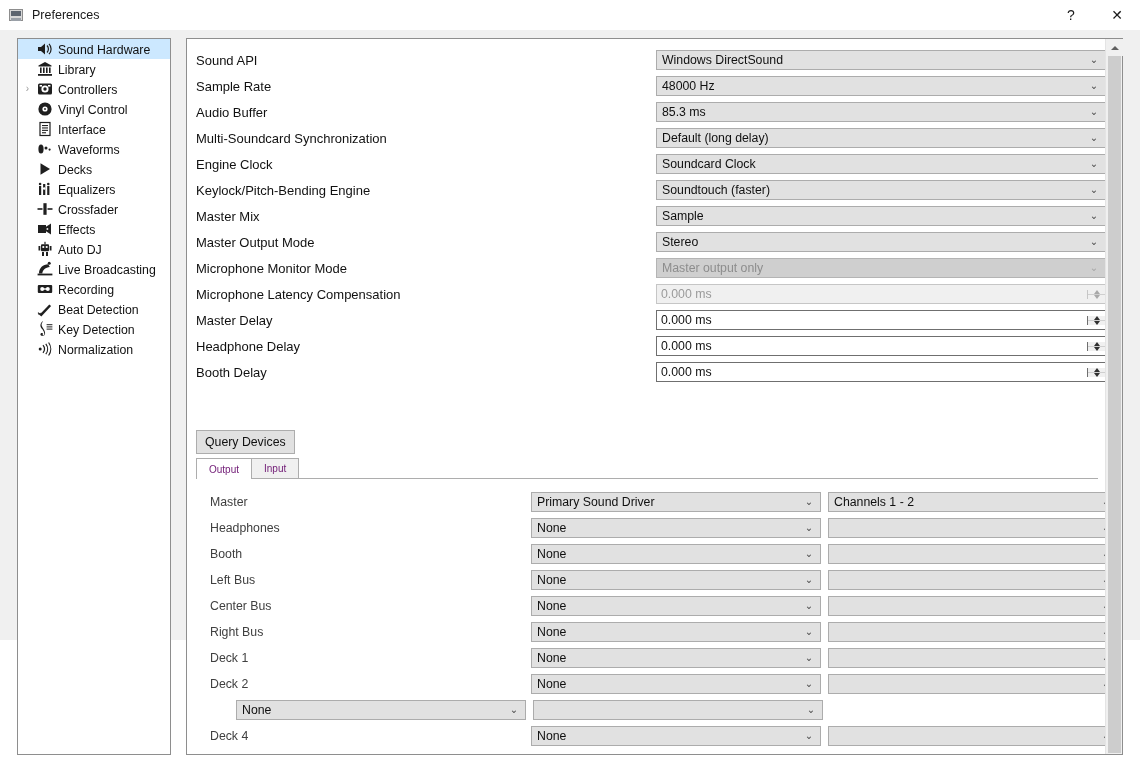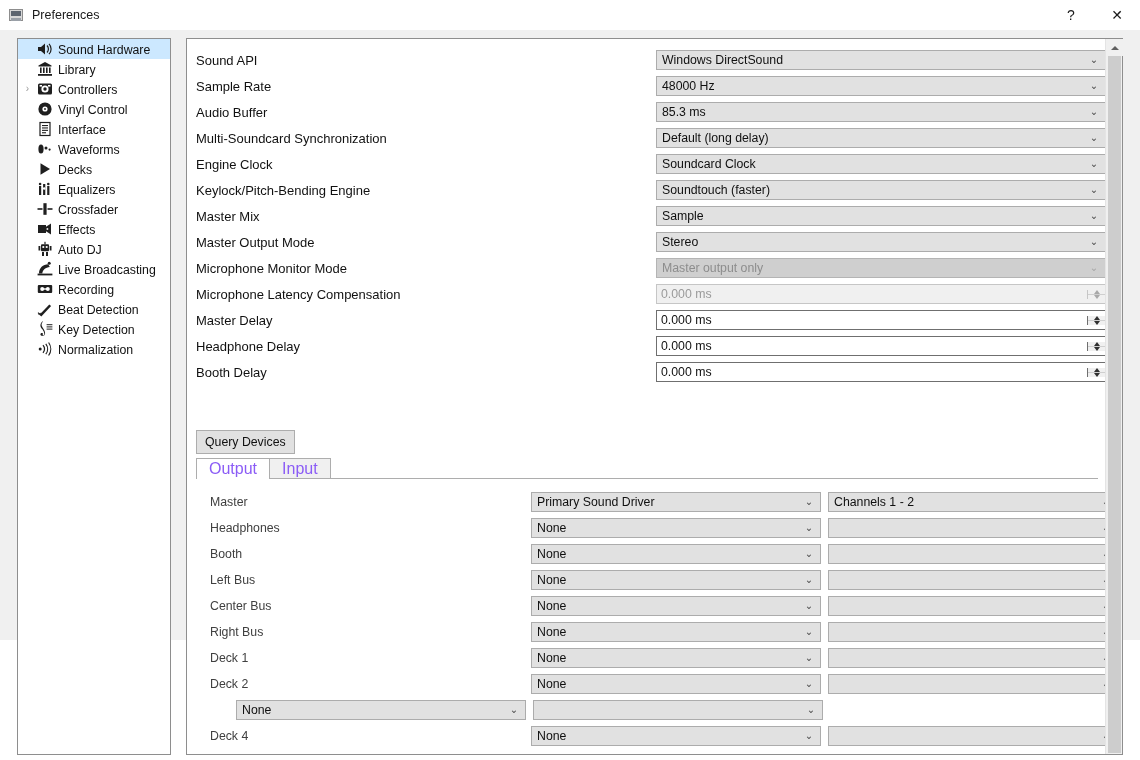--- a/index.html
+++ b/index.html
@@ -308,22 +308,22 @@
     display: flex;
     align-items: flex-end;
     border-bottom: 1px solid #adadad;
     box-sizing: border-box;
   }
   .tab {
     height: 20px;
     padding: 0 12px;
     display: flex;
     align-items: center;
-    font-size: 16px;
-    color: #8b5cf6;
+    font-size: 10px;
+    color: #701a75;
     border: 1px solid #adadad;
     border-bottom: none;
     background: #f0f0f0;
     margin-right: -1px;
     box-sizing: border-box;
     cursor: default;
   }
   .tab.active {
     background: #ffffff;
     position: relative;

